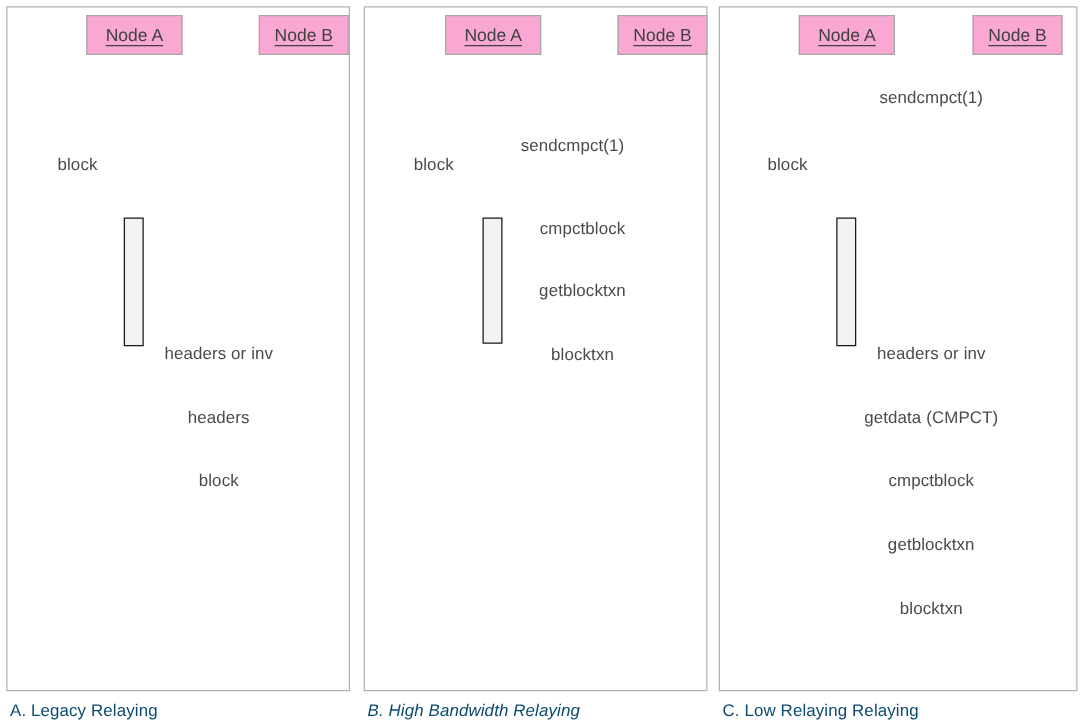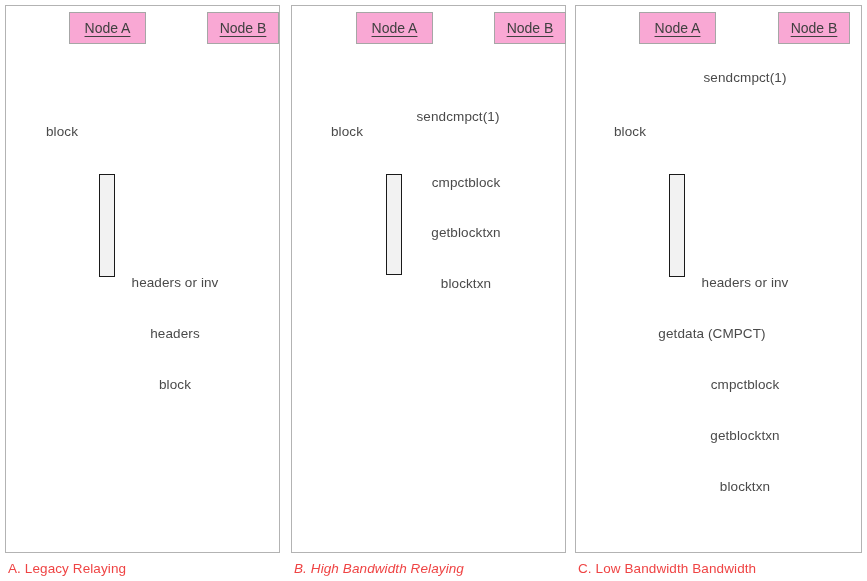--- a/index.html
+++ b/index.html
@@ -21,21 +21,21 @@
   }
   .panel-frame {
     position: absolute;
     border: 1px solid #b3b3b3;
     background: #ffffff;
     box-sizing: border-box;
   }
   .panel-caption {
     position: absolute;
     font-size: 13.5px;
-    color: #ef4444;
+    color: #0c4a6e;
     white-space: nowrap;
     letter-spacing: 0.1px;
   }
   .node-box {
     position: absolute;
     border: 1px solid #a6a6a6;
     background: #f9a8d4;
     box-sizing: border-box;
     display: flex;
     align-items: center;
@@ -192,29 +192,29 @@
       <div class="node-box" style="left: 494px; top: 12px; width: 72px; height: 32px;">
         <div class="node-label">Node B</div>
       </div>
       <div class="activation-box" style="left: 386px; top: 174px; width: 16px; height: 101px;"></div>
       <div class="msg-label" style="left: 458px; top: 70px; margin-top: 39px;">sendcmpct(1)</div>
       <div class="msg-label" style="left: 347px; top: 124px;">block</div>
       <div class="msg-label" style="left: 466px; top: 175px;">cmpctblock</div>
       <div class="msg-label" style="left: 466px; top: 225px;">getblocktxn</div>
       <div class="msg-label" style="left: 466px; top: 276px;">blocktxn</div>
       <div class="panel-frame" style="left: 575px; top: 5px; width: 287px; height: 548px;"></div>
-      <div class="panel-caption" style="left: 578px; top: 561px;">C. Low Bandwidth Bandwidth</div>
+      <div class="panel-caption" style="left: 578px; top: 561px;">C. Low Relaying Relaying</div>
       <div class="node-box" style="left: 639px; top: 12px; width: 77px; height: 32px;">
         <div class="node-label">Node A</div>
       </div>
       <div class="node-box" style="left: 778px; top: 12px; width: 72px; height: 32px;">
         <div class="node-label">Node B</div>
       </div>
       <div class="activation-box" style="left: 669px; top: 174px; width: 16px; height: 103px;"></div>
       <div class="msg-label" style="left: 745px; top: 70px;">sendcmpct(1)</div>
       <div class="msg-label" style="left: 630px; top: 124px;">block</div>
       <div class="msg-label" style="left: 745px; top: 275px;">headers or inv</div>
-      <div class="msg-label" style="left: 712px; top: 326px;">getdata (CMPCT)</div>
+      <div class="msg-label" style="left: 745px; top: 326px;">getdata (CMPCT)</div>
       <div class="msg-label" style="left: 745px; top: 377px;">cmpctblock</div>
       <div class="msg-label" style="left: 745px; top: 428px;">getblocktxn</div>
       <div class="msg-label" style="left: 745px; top: 479px;">blocktxn</div>
     </div>
 </div>
 
 </body></html>

